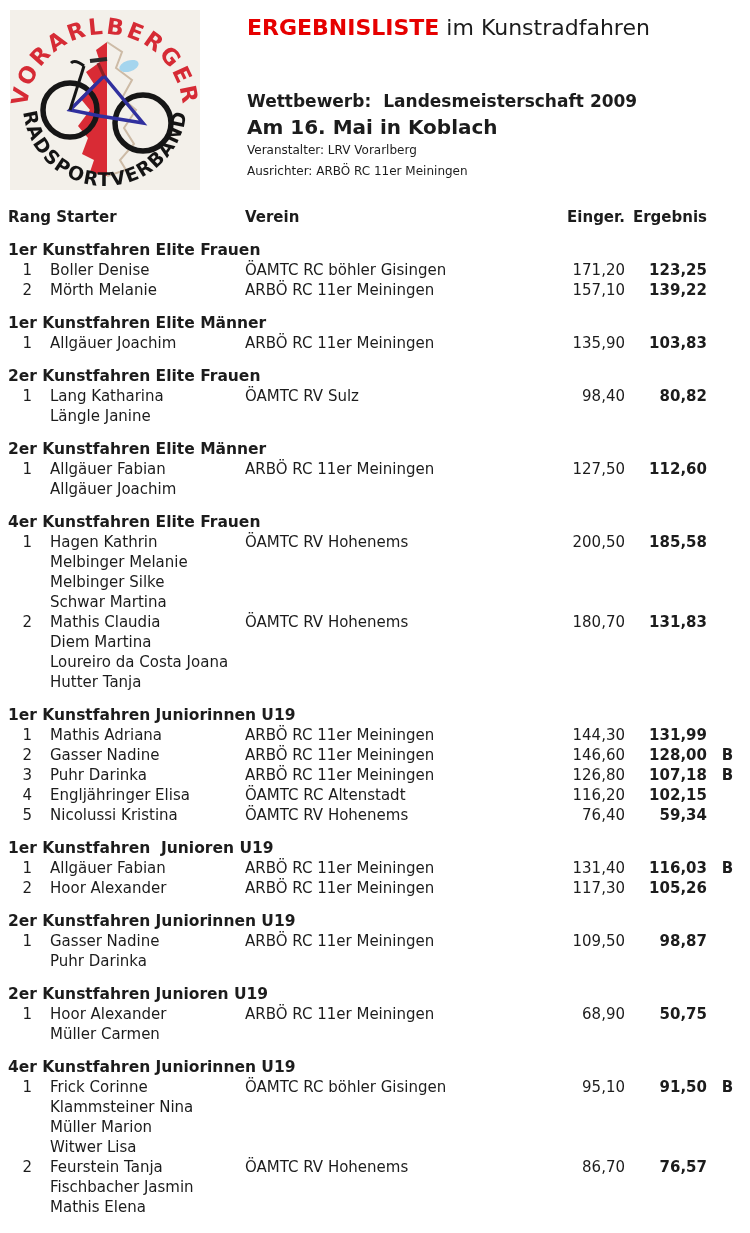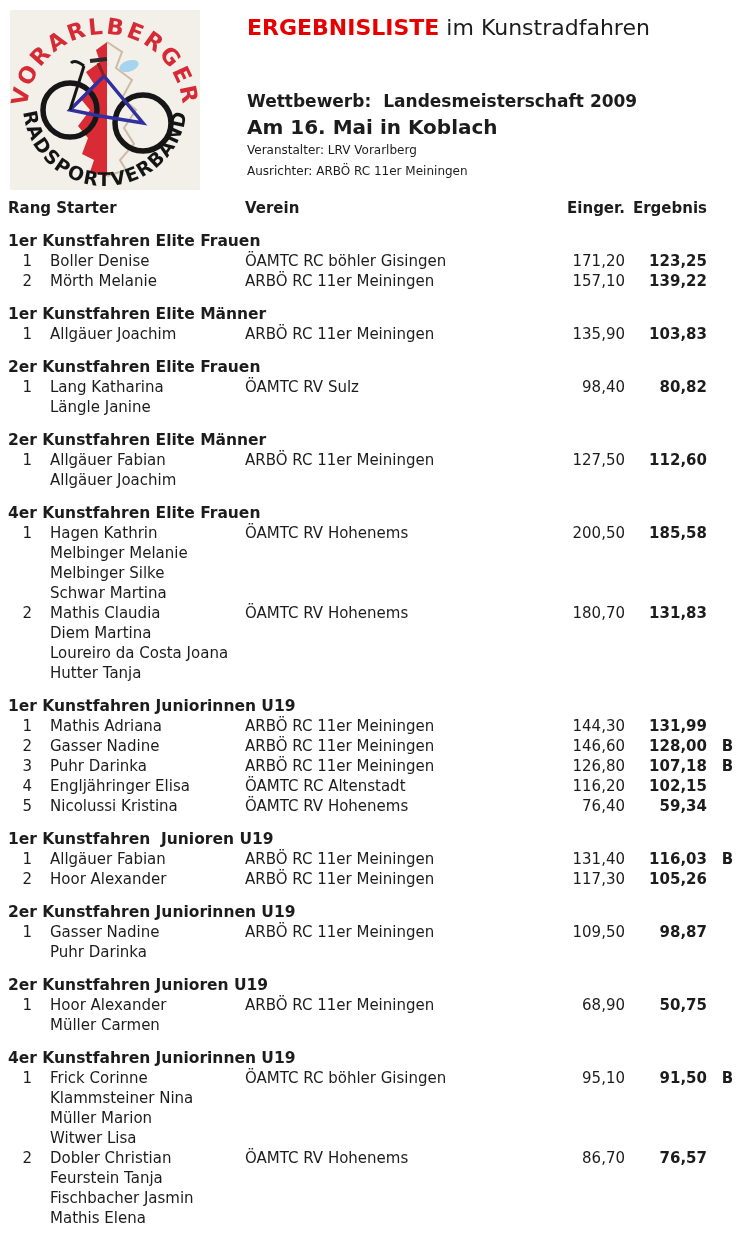--- a/index.html
+++ b/index.html
@@ -22,21 +22,21 @@
   .competition-line .gap { display:inline-block; width:12px; }
   .date-line { font-size:20px; line-height:26px; font-weight:bold; }
   .meta-line { font-size:12px; line-height:21px; font-weight:normal; }
 
   
   .trow {
     display:grid;
     grid-template-columns:30px 207px 310px 70px 82px 1fr;
     font-size:15px; line-height:20px;
   }
-  .thead { font-weight:bold; margin-top:6px; }
+  .thead { font-weight:bold; margin-top:15px; }
   .thead .rank-starter { grid-column:1 / 3; }
   .cell.rank    { text-align:right; padding-right:6px; }
   .cell.starter { padding-left:12px; }
   .cell.entered { text-align:right; }
   .cell.result  { text-align:right; font-weight:bold; }
   .cell.flag    { text-align:center; font-weight:bold; padding-left:6px; }
   .section { margin-top:13px; }
   .section-title { font-size:15.5px; line-height:20px; font-weight:bold; white-space:pre-wrap; }
 </style>
 </head>
@@ -345,21 +345,20 @@
             </div>
     <div class="cell club">ÖAMTC RC böhler Gisingen</div>
     <div class="cell entered">95,10</div>
     <div class="cell result">91,50</div>
     <div class="cell flag">B</div>
   </div>
 
   <div class="trow">
     <div class="cell rank">2</div>
     <div class="cell starter">
-              <div>Dobler Christian</div>
               <div>Feurstein Tanja</div>
               <div>Fischbacher Jasmin</div>
               <div>Mathis Elena</div>
             </div>
     <div class="cell club">ÖAMTC RV Hohenems</div>
     <div class="cell entered">86,70</div>
     <div class="cell result">76,57</div>
     <div class="cell flag"></div>
   </div>
 </div>

